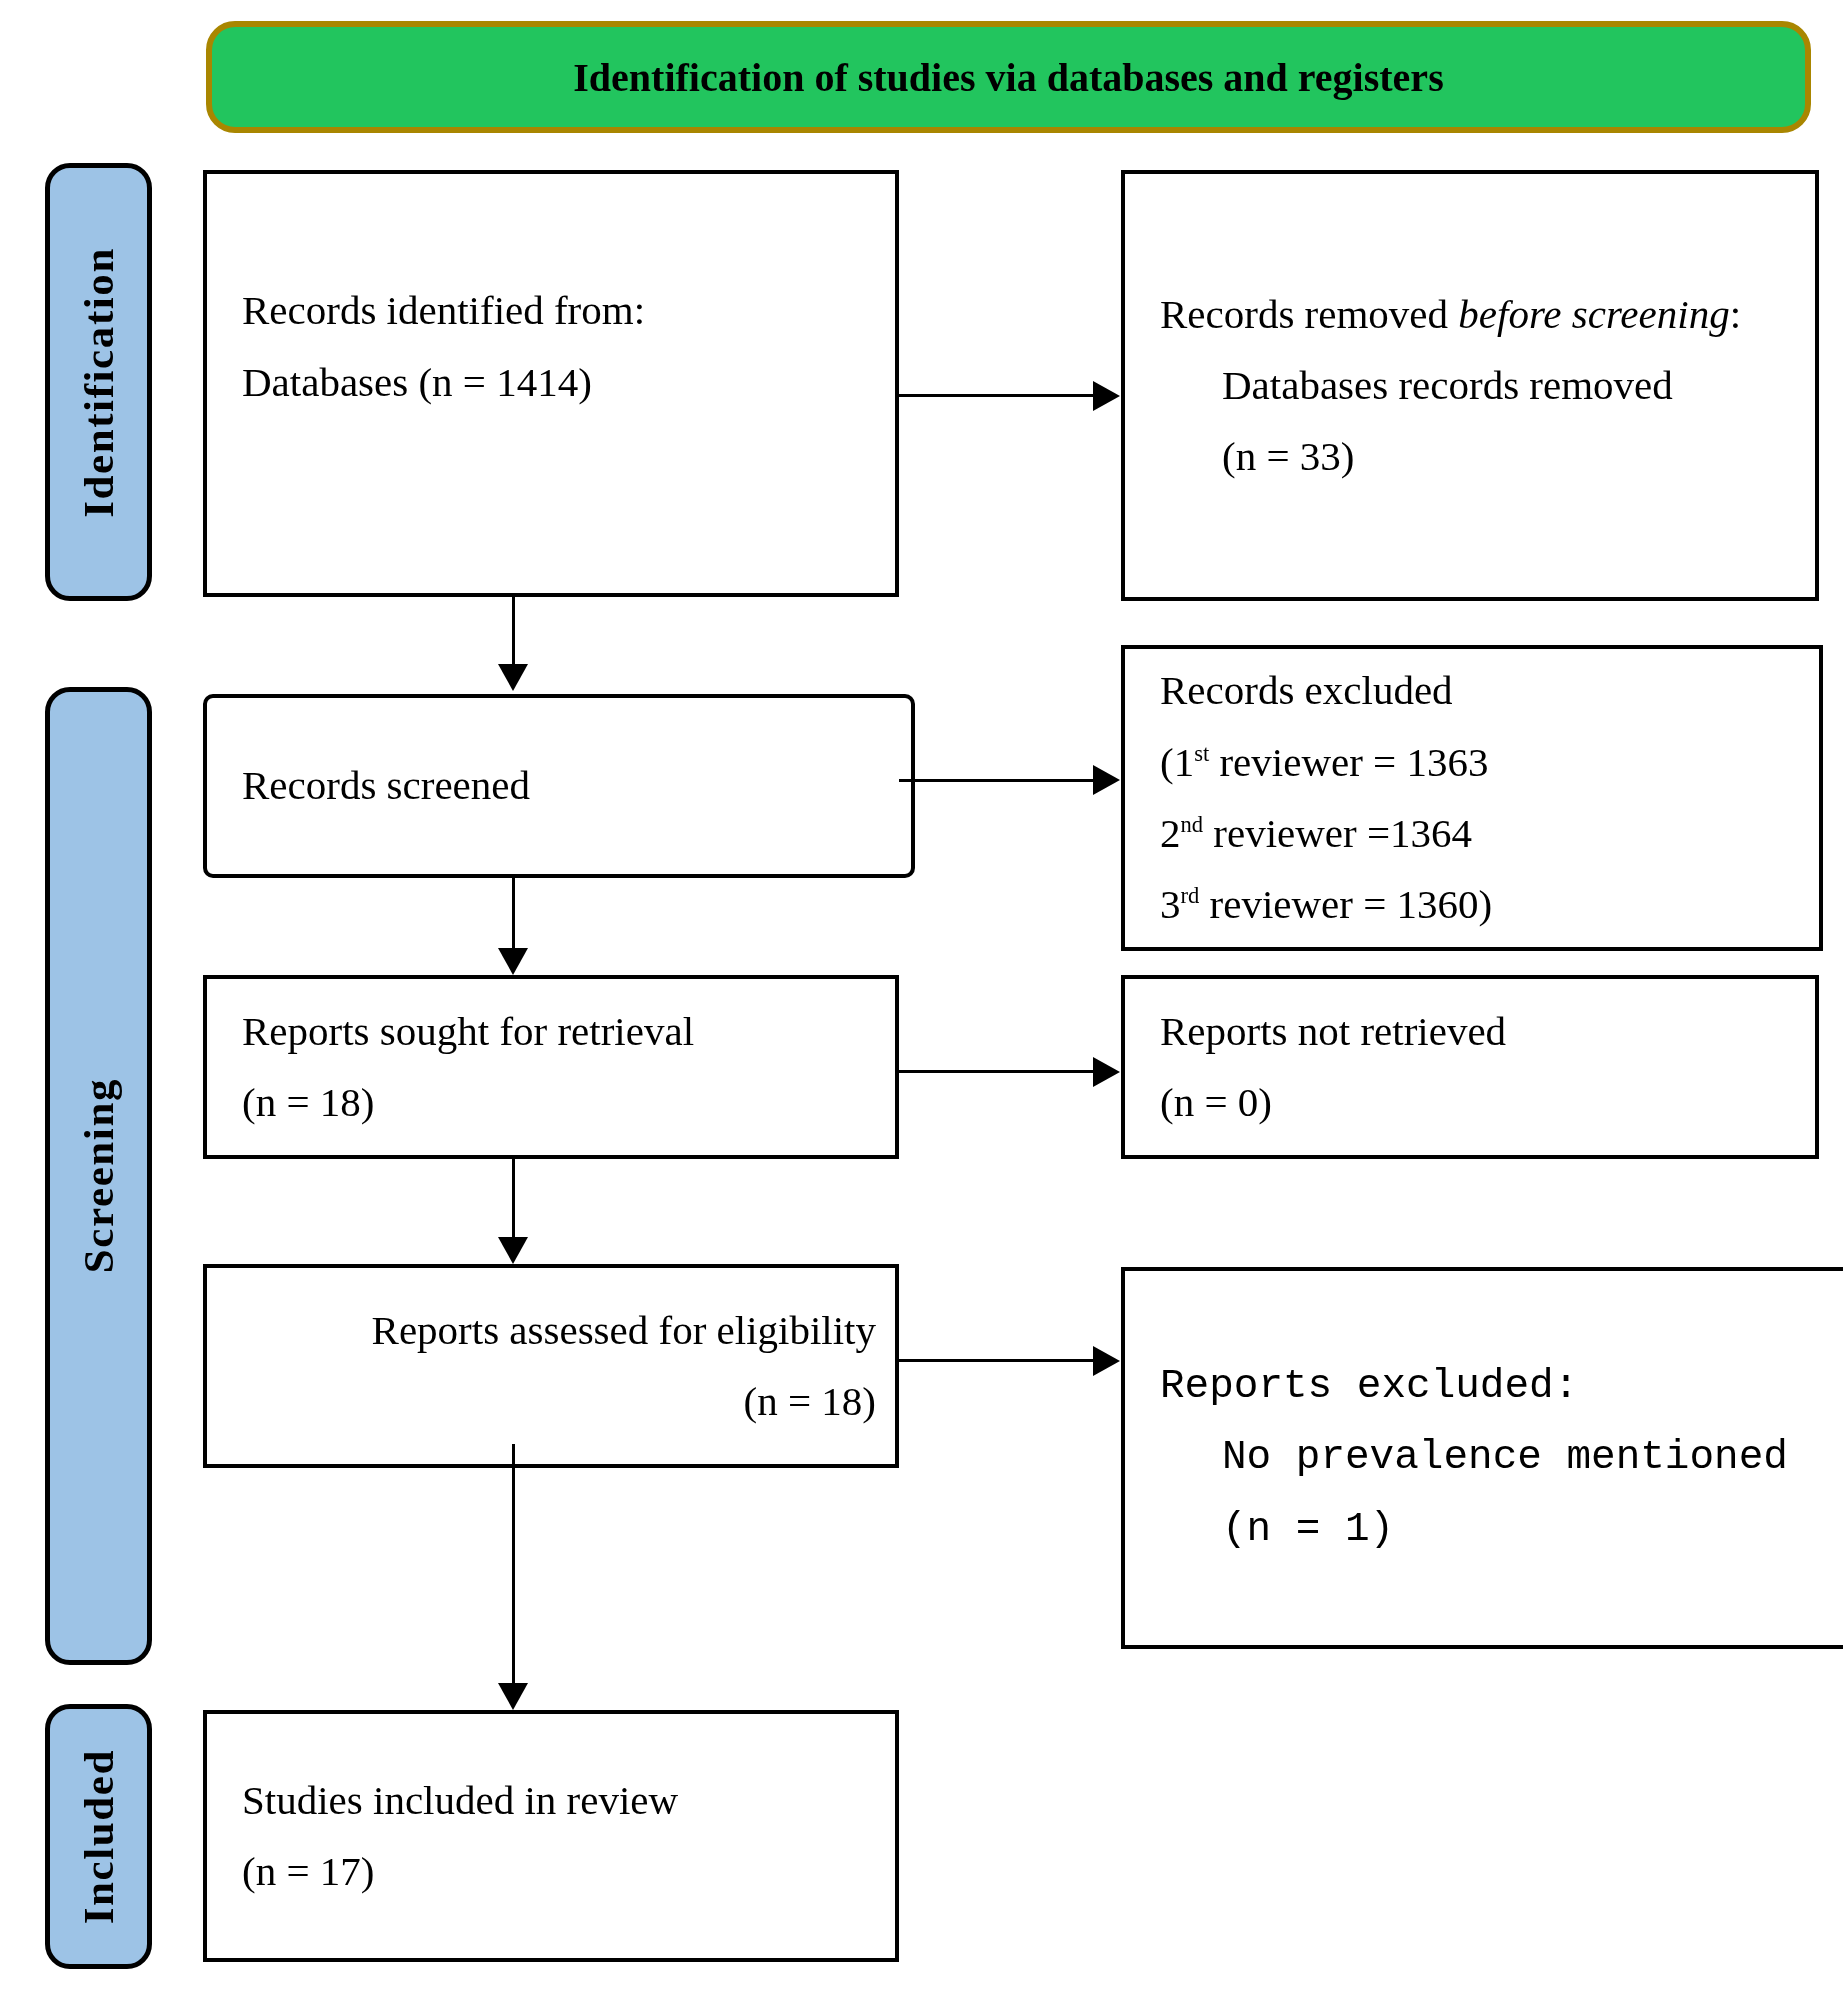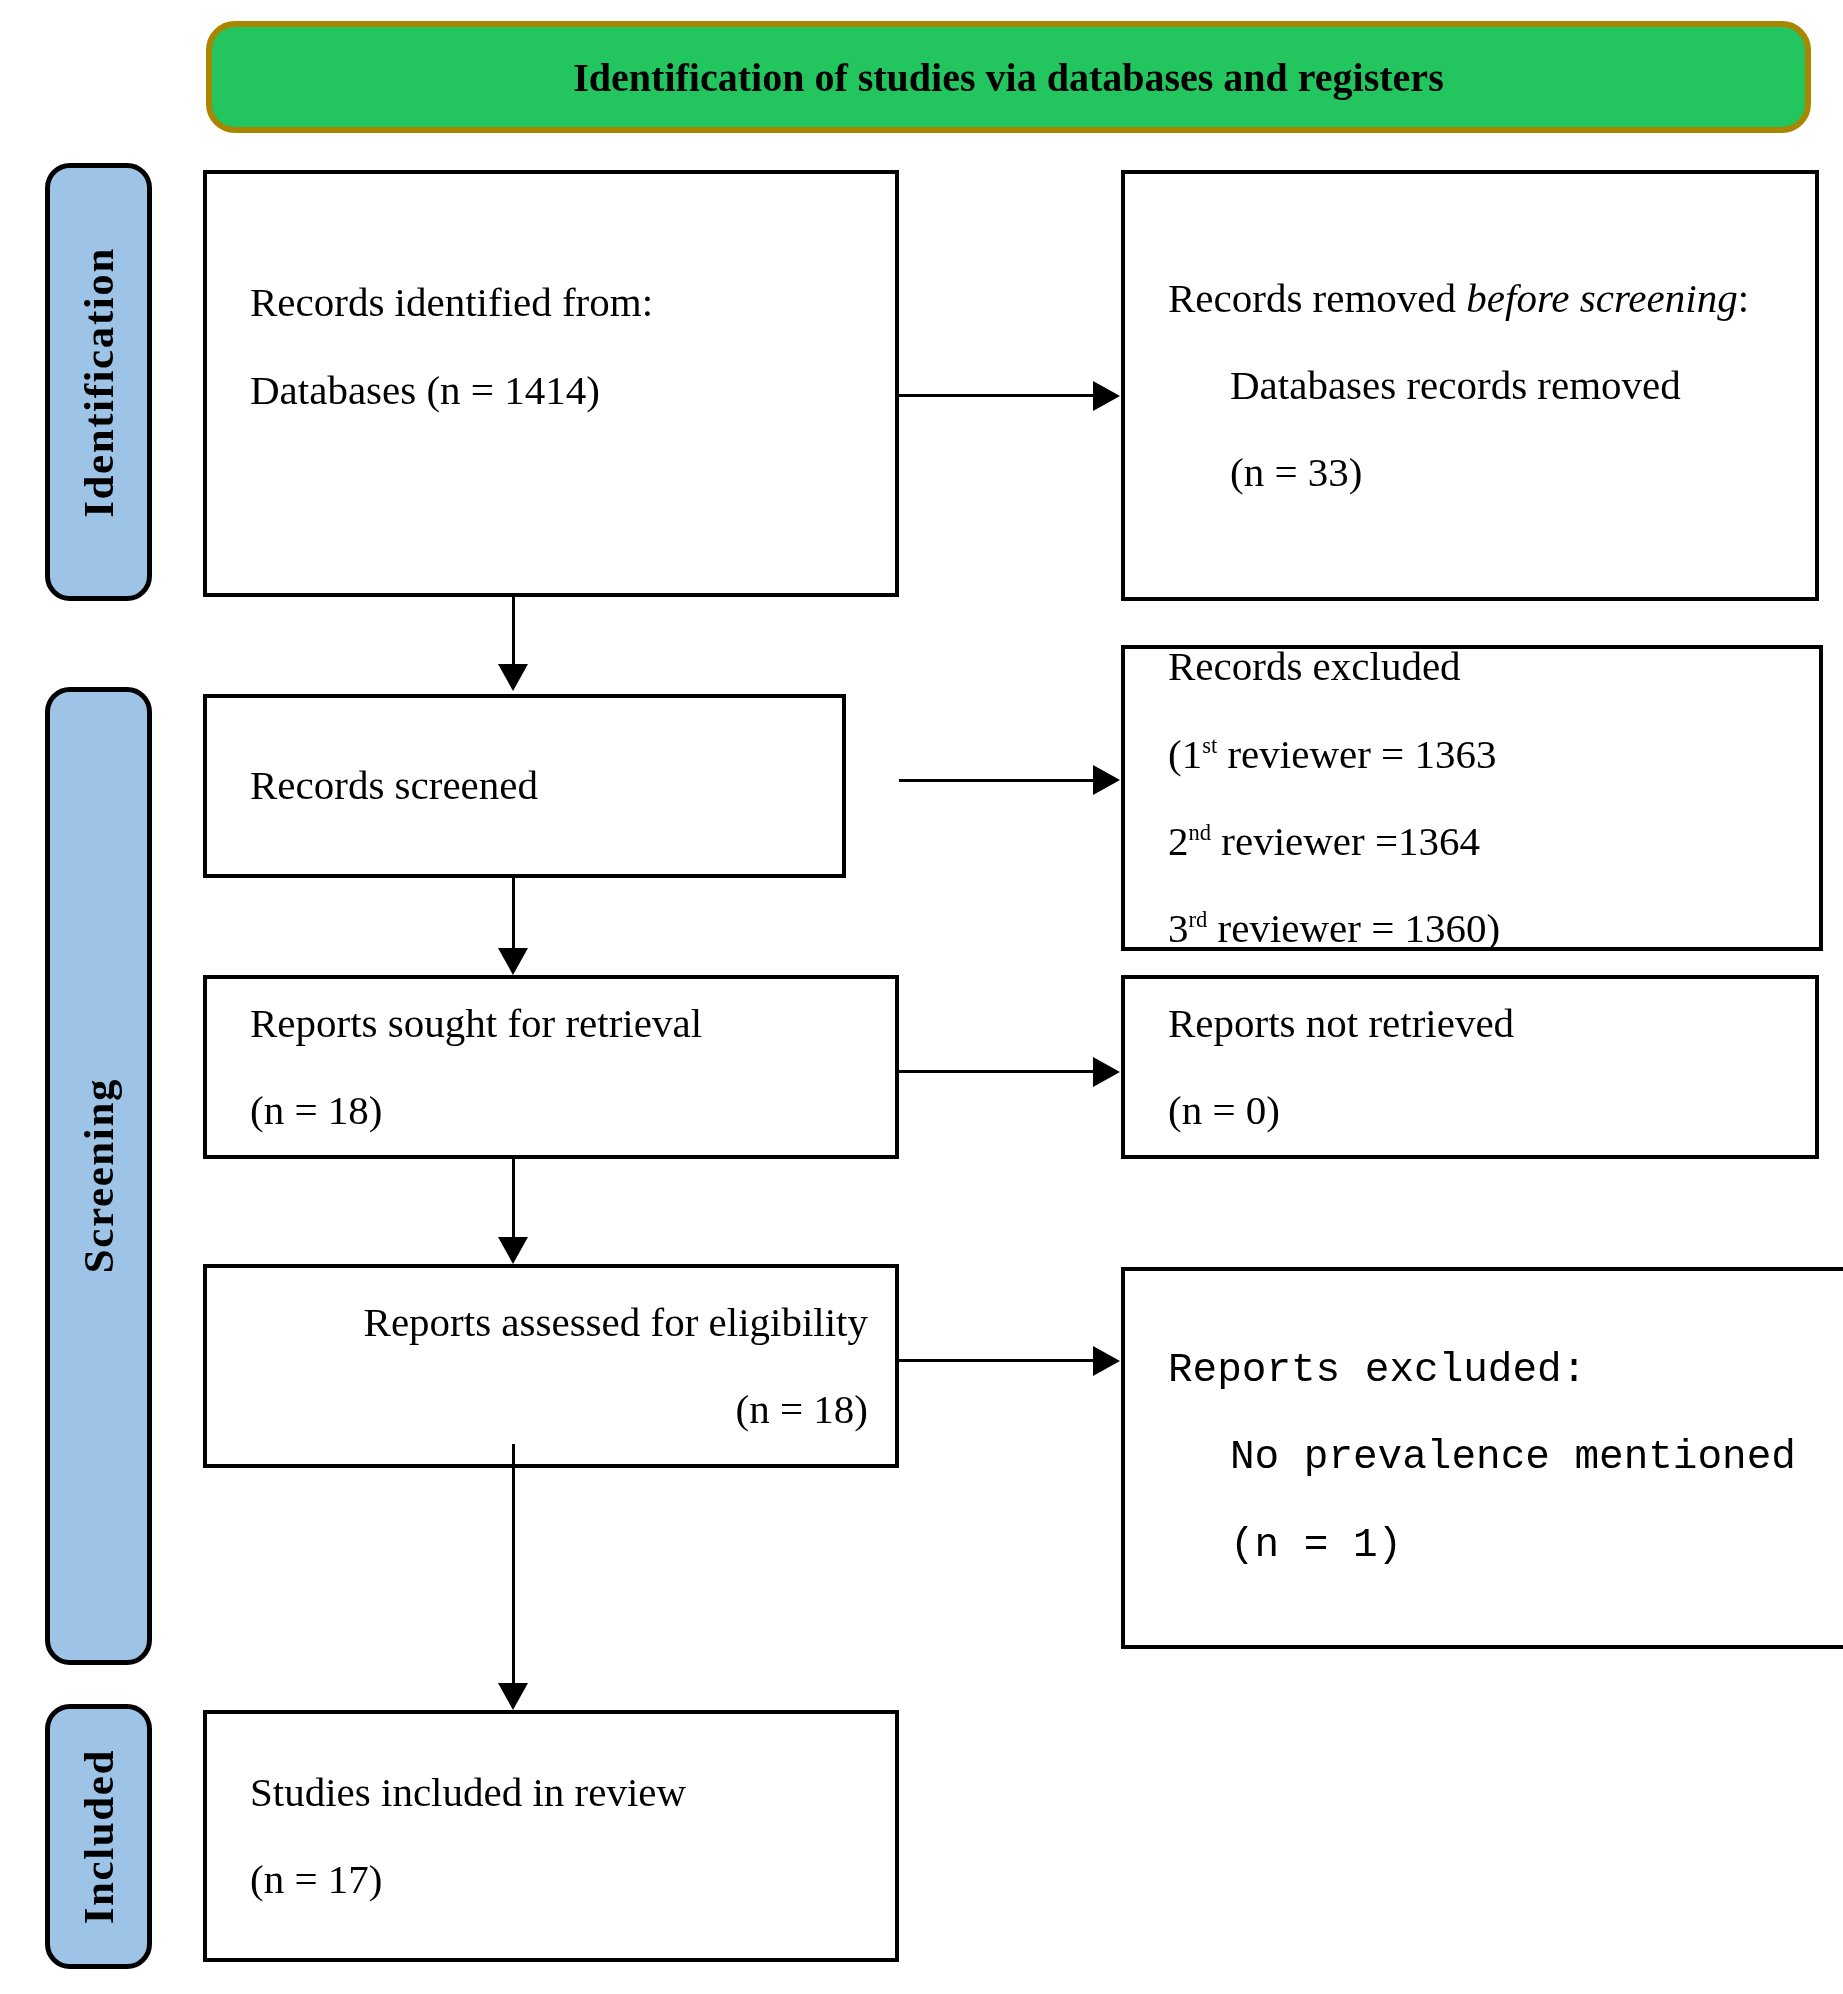--- a/index.html
+++ b/index.html
@@ -46,27 +46,27 @@
 
   .box {
     position: absolute;
     background: #fff;
     border: 4.8px solid #000;
     box-sizing: border-box;
     display: flex; flex-direction: column; justify-content: center;
     font-size: 41px;
     line-height: 1.74;
   }
-  .box p { margin: 8px; padding: 0 19px 0 35px; }
+  .box p { margin: 0; padding: 0 19px 0 35px; }
   .box p.ind { padding-left: 97px; }
   .box.up { padding-bottom: 74px; }
   sup { font-size: 55%; line-height: 0; vertical-align: super; }
 
   .b1 { left: 203px;  top: 170px;  width: 696px; height: 427px; }
-  .b2 { left: 203px;  top: 694px; width: 643px; height: 184px; }
+  .b2 { left: 203px;  top: 694px; width: 712px; height: 184px; border-radius: 10px; }
   .b3 { left: 203px;  top: 975px; width: 696px; height: 184px; }
   .b4 { left: 203px;  top: 1264px; width: 696px; height: 204px; text-align: right; }
   .b5 { left: 203px;  top: 1710px; width: 696px; height: 252px; }
   .r1 { left: 1121px; top: 170px;  width: 698px; height: 431px; }
   .r2 { left: 1121px; top: 645px; width: 702px; height: 306px; }
   .r3 { left: 1121px; top: 975px; width: 698px; height: 184px; }
   .r4 { left: 1121px; top: 1267px; width: 800px; height: 382px; font-family: Liberation Mono, monospace; }
 
   .vline { position: absolute; width: 3.2px; background: #000; }
   .hline { position: absolute; height: 3.2px; background: #000; }

